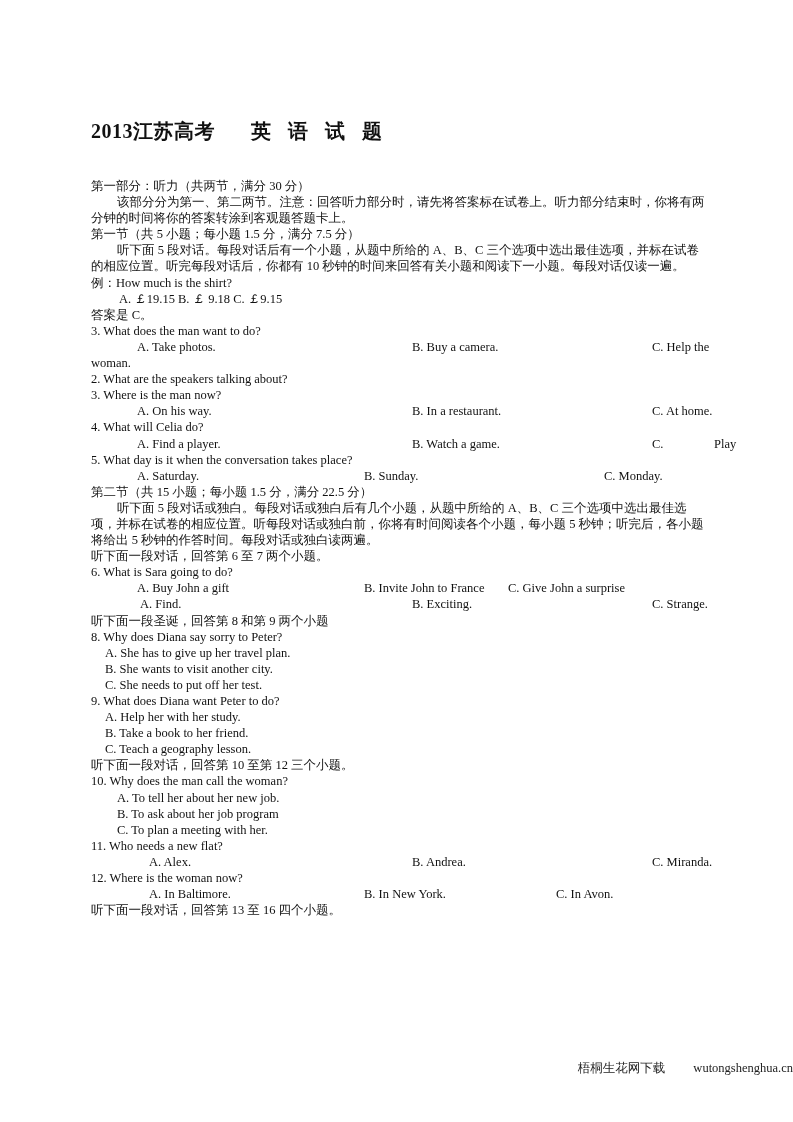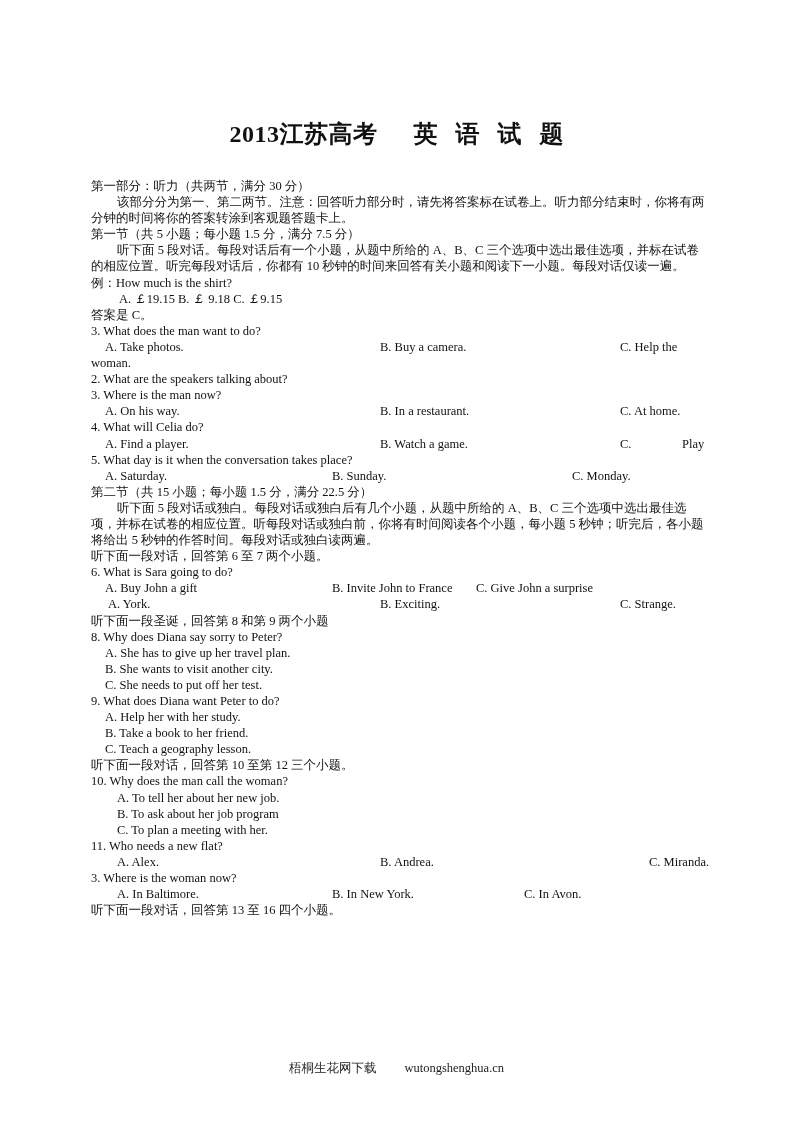--- a/index.html
+++ b/index.html
@@ -1,29 +1,29 @@
 <!DOCTYPE html>
 <html><head>
 <meta charset="utf-8">
 <style>
   html, body { margin: 0; padding: 0; background: #ffffff; }
   body { width: 793px; height: 1122px; position: relative; overflow: hidden;
          font-family: "Liberation Serif", "DejaVu Serif", serif; color: #111; }
   .page { position: absolute; left: 91px; top: 0; width: 617px; }
-  .title { position: absolute; left: 0; top: 118px; width: 617px; text-align: center;
-           font-size: 24px; font-weight: bold; letter-spacing: 0.5px; }
+  .title { position: absolute; left: 0; top: 118px; width: 617px; text-align: left;
+           font-size: 20px; font-weight: bold; letter-spacing: 0.5px; }
   .title .gap { display: inline-block; width: 36px; }
   .title .sp { letter-spacing: 6px; }
   .body { position: absolute; left: 0; top: 178px; width: 617px; font-size: 12.5px; line-height: 16.1px; }
   .line { white-space: nowrap; height: 16.1px; position: relative; }
   .bold { font-weight: normal; }
   .indent { padding-left: 26px; white-space: normal; }
   .wrap { white-space: normal; height: auto; }
-  .opt { position: absolute; top: 0; white-space: nowrap; }
-  .footer { position: absolute; top: 1060px; left: 0; width: 793px; text-align: center; font-size: 12.5px; color: #222; }
+  .opt { position: absolute; top: 0; white-space: nowrap; margin-left: 32px; }
+  .footer { position: absolute; top: 1060px; left: 0; width: 793px; text-align: right; font-size: 12.5px; color: #222; }
   .footer .gap { display: inline-block; width: 28px; }
 </style>
 </head>
 <body>
 
 <div class="page">
   <div class="title">
     <span>2013江苏高考</span><span class="gap"></span><span class="sp">英 语 试 题</span>
   </div>
 
@@ -74,21 +74,21 @@
     <div class="line">听下面一段对话，回答第 6 至 7 两个小题。</div>
 
     <div class="line">6. What is Sara going to do?</div>
     <div class="line">
       <span class="opt" style="left:14px">A. Buy John a gift</span>
       <span class="opt" style="left:241px">B. Invite John to France</span>
       <span class="opt" style="left:385px">C. Give John a surprise</span>
     </div>
 
     <div class="line">
-      <span class="opt" style="left:17px">A. York.</span>
+      <span class="opt" style="left:17px">A. Find.</span>
       <span class="opt" style="left:289px">B. Exciting.</span>
       <span class="opt" style="left:529px">C. Strange.</span>
     </div>
 
     <div class="line">听下面一段圣诞，回答第 8 和第 9 两个小题</div>
 
     <div class="line">8. Why does Diana say sorry to Peter?</div>
     <div class="line" style="padding-left:14px">A. She has to give up her travel plan.</div>
     <div class="line" style="padding-left:14px">B. She wants to visit another city.</div>
     <div class="line" style="padding-left:14px">C. She needs to put off her test.</div>
@@ -102,24 +102,24 @@
 
     <div class="line">10. Why does the man call the woman?</div>
     <div class="line" style="padding-left:26px">A. To tell her about her new job.</div>
     <div class="line" style="padding-left:26px">B. To ask about her job program</div>
     <div class="line" style="padding-left:26px">C. To plan a meeting with her.</div>
 
     <div class="line">11. Who needs a new flat?</div>
     <div class="line">
       <span class="opt" style="left:26px">A. Alex.</span>
       <span class="opt" style="left:289px">B. Andrea.</span>
-      <span class="opt" style="left:558px">C. Miranda.</span>
+      <span class="opt" style="left:529px">C. Miranda.</span>
     </div>
 
-    <div class="line">3. Where is the woman now?</div>
+    <div class="line">12. Where is the woman now?</div>
     <div class="line">
       <span class="opt" style="left:26px">A. In Baltimore.</span>
       <span class="opt" style="left:241px">B. In New York.</span>
       <span class="opt" style="left:433px">C. In Avon.</span>
     </div>
 
     <div class="line">听下面一段对话，回答第 13 至 16 四个小题。</div>
   </div>
 </div>
 

